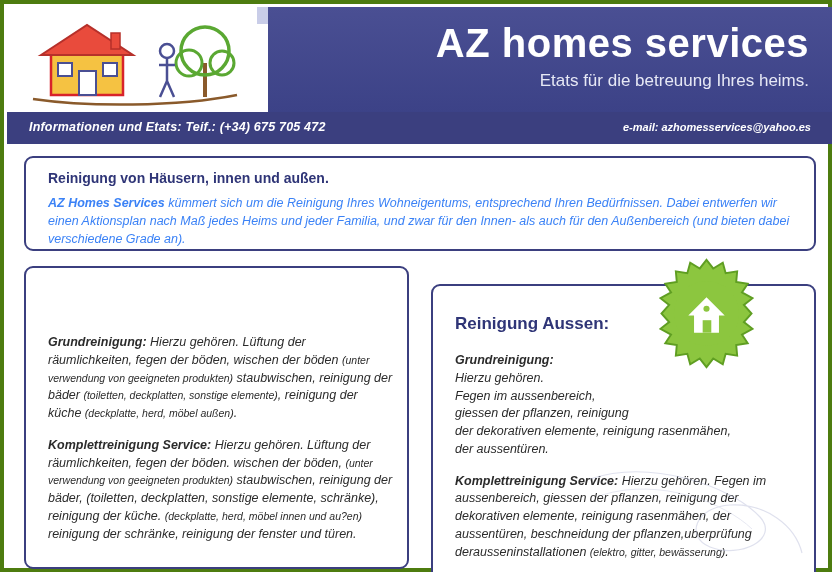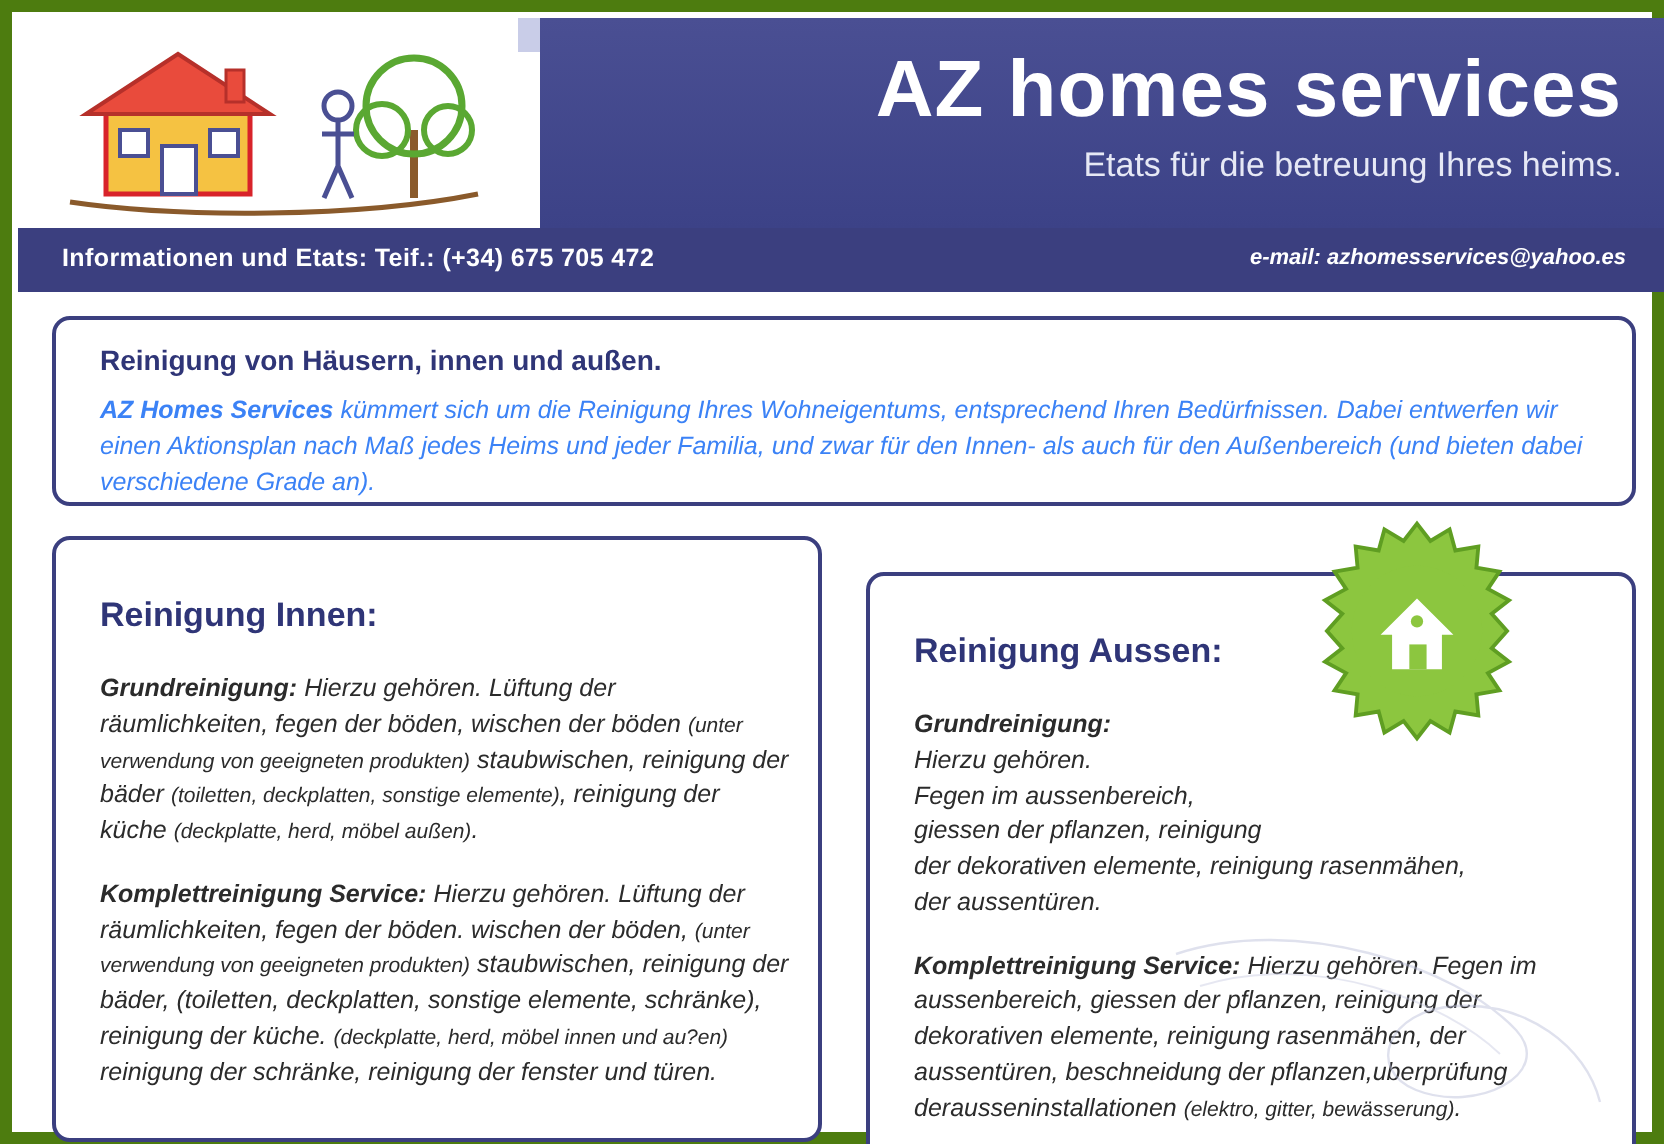--- a/index.html
+++ b/index.html
@@ -5,21 +5,21 @@
   html,body{margin:0;padding:0;}
   body{
     width:832px;height:572px;
     background:#ffffff;
     font-family:"Liberation Sans", sans-serif;
     overflow:hidden;
     position:relative;
   }
   .page{
     position:absolute;inset:0;
-    border:6px solid #4d7c0f;
+    border:4px solid #4d7c0f;
     box-sizing:border-box;
     background:#ffffff;
   }
 
   
   .header{
     position:absolute;left:3px;top:3px;width:826px;height:105px;
     background:#ffffff;
     overflow:hidden;
   }
@@ -51,21 +51,21 @@
   .logo{position:absolute;left:20px;top:4px;width:230px;height:100px;}
 
   
   .contactbar{
     position:absolute;left:3px;top:108px;width:826px;height:32px;
     background:#3b3f7f;
     color:#ffffff;
   }
   .contact-left{
     position:absolute;left:22px;top:8px;
-    font-size:12.5px;font-weight:bold;
+    font-size:12.5px;font-weight:bold;font-style:italic;
     color:#ffffff;letter-spacing:0.2px;
   }
   .contact-right{
     position:absolute;right:22px;top:9px;
     font-size:11px;font-weight:bold;font-style:italic;
     color:#ffffff;
     margin-left:16px;
   }
 
   
@@ -168,21 +168,20 @@
   </div>
 
   <div class="panel panel-top">
     <div class="p-title p-title-top">Reinigung von Häusern, innen und außen.</div>
     <div class="top-body">
       <b>AZ Homes Services</b><span> kümmert sich um die Reinigung Ihres Wohneigentums, entsprechend Ihren Bedürfnissen. Dabei entwerfen wir einen Aktionsplan nach Maß jedes Heims und jeder Familia, und zwar für den Innen- als auch für den Außenbereich (und bieten dabei verschiedene Grade an).</span>
     </div>
   </div>
 
   <div class="panel panel-left">
-    <div class="p-title p-title-section">Reinigung Innen:</div>
     <div class="sec-body">
       <p>
         <span class="lbl">Grundreinigung:</span><span> Hierzu gehören. Lüftung der räumlichkeiten, fegen der böden, wischen der böden </span><span class="sm">(unter verwendung von geeigneten produkten)</span><span> staubwischen, reinigung der bäder </span><span class="sm">(toiletten, deckplatten, sonstige elemente)</span><span>, reinigung der küche </span><span class="sm">(deckplatte, herd, möbel außen)</span><span>.</span>
       </p>
       <p>
         <span class="lbl">Komplettreinigung Service:</span><span> Hierzu gehören. Lüftung der räumlichkeiten, fegen der böden. wischen der böden, </span><span class="sm">(unter verwendung von geeigneten produkten)</span><span> staubwischen, reinigung der bäder, (toiletten, deckplatten, sonstige elemente, schränke), reinigung der küche. </span><span class="sm">(deckplatte, herd, möbel innen und au?en)</span><span> reinigung der schränke, reinigung der fenster und türen.</span>
       </p>
     </div>
   </div>
 

